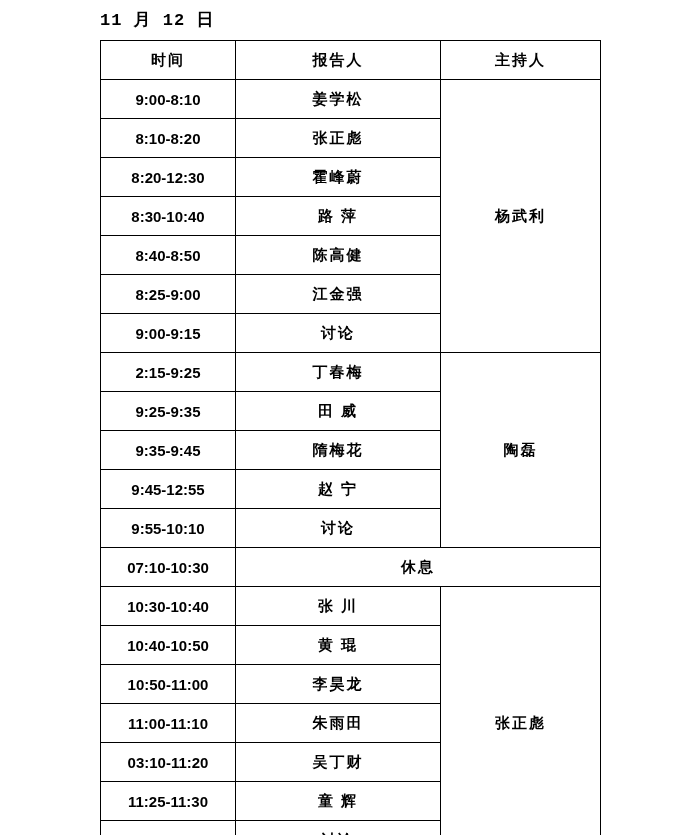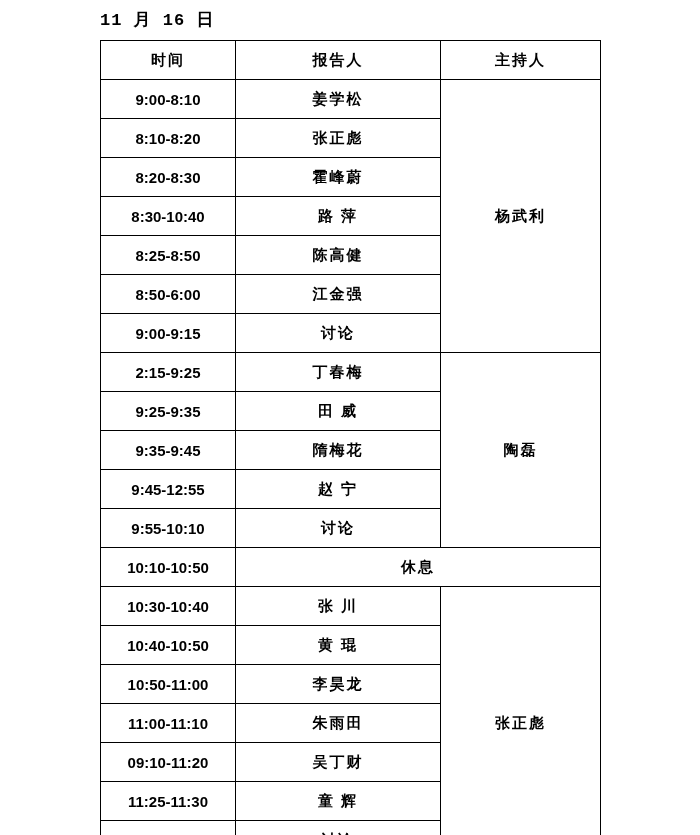--- a/index.html
+++ b/index.html
@@ -71,21 +71,21 @@
   }
   td.break-cell {
     letter-spacing: 2px;
   }
 </style>
 </head>
 <body>
 
 <div class="page">
 
-  <div class="date-heading">11 月 16 日</div>
+  <div class="date-heading">11 月 12 日</div>
 
   <table class="schedule">
     <colgroup>
       <col class="col-time">
       <col class="col-speaker">
       <col class="col-host">
     </colgroup>
     <tbody>
       <tr>
         <td class="header-cell">时间</td>
@@ -96,33 +96,33 @@
       <tr>
         <td class="time-cell">9:00-8:10</td>
         <td class="speaker-cell">姜学松</td>
         <td class="host-cell" rowspan="7">杨武利</td>
       </tr>
       <tr>
         <td class="time-cell">8:10-8:20</td>
         <td class="speaker-cell">张正彪</td>
       </tr>
       <tr>
-        <td class="time-cell">8:20-8:30</td>
+        <td class="time-cell">8:20-12:30</td>
         <td class="speaker-cell">霍峰蔚</td>
       </tr>
       <tr>
         <td class="time-cell">8:30-10:40</td>
         <td class="speaker-cell">路 萍</td>
       </tr>
       <tr>
-        <td class="time-cell">8:25-8:50</td>
+        <td class="time-cell">8:40-8:50</td>
         <td class="speaker-cell">陈高健</td>
       </tr>
       <tr>
-        <td class="time-cell">8:50-6:00</td>
+        <td class="time-cell">8:25-9:00</td>
         <td class="speaker-cell">江金强</td>
       </tr>
       <tr>
         <td class="time-cell">9:00-9:15</td>
         <td class="speaker-cell">讨论</td>
       </tr>
 
       <tr>
         <td class="time-cell">2:15-9:25</td>
         <td class="speaker-cell">丁春梅</td>
@@ -139,21 +139,21 @@
       <tr>
         <td class="time-cell">9:45-12:55</td>
         <td class="speaker-cell">赵 宁</td>
       </tr>
       <tr>
         <td class="time-cell">9:55-10:10</td>
         <td class="speaker-cell">讨论</td>
       </tr>
 
       <tr>
-        <td class="time-cell">10:10-10:50</td>
+        <td class="time-cell">07:10-10:30</td>
         <td class="break-cell" colspan="2">休息</td>
       </tr>
 
       <tr>
         <td class="time-cell">10:30-10:40</td>
         <td class="speaker-cell">张 川</td>
         <td class="host-cell" rowspan="7">张正彪</td>
       </tr>
       <tr>
         <td class="time-cell">10:40-10:50</td>
@@ -161,21 +161,21 @@
       </tr>
       <tr>
         <td class="time-cell">10:50-11:00</td>
         <td class="speaker-cell">李昊龙</td>
       </tr>
       <tr>
         <td class="time-cell">11:00-11:10</td>
         <td class="speaker-cell">朱雨田</td>
       </tr>
       <tr>
-        <td class="time-cell">09:10-11:20</td>
+        <td class="time-cell">03:10-11:20</td>
         <td class="speaker-cell">吴丁财</td>
       </tr>
       <tr>
         <td class="time-cell">11:25-11:30</td>
         <td class="speaker-cell">童 辉</td>
       </tr>
       <tr>
         <td class="time-cell">11:30-11:50</td>
         <td class="speaker-cell">讨论</td>
       </tr>

